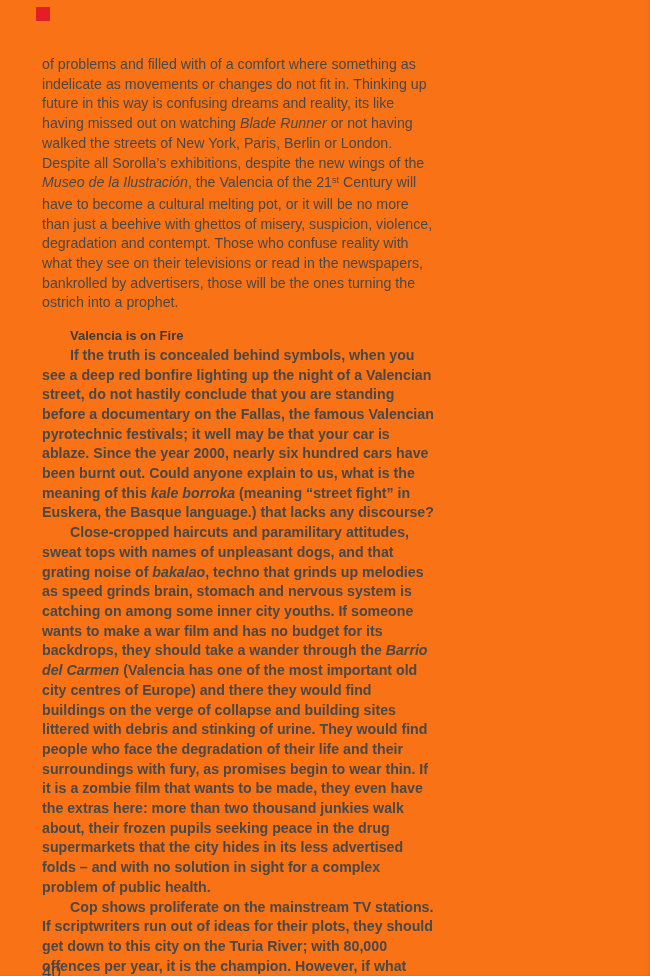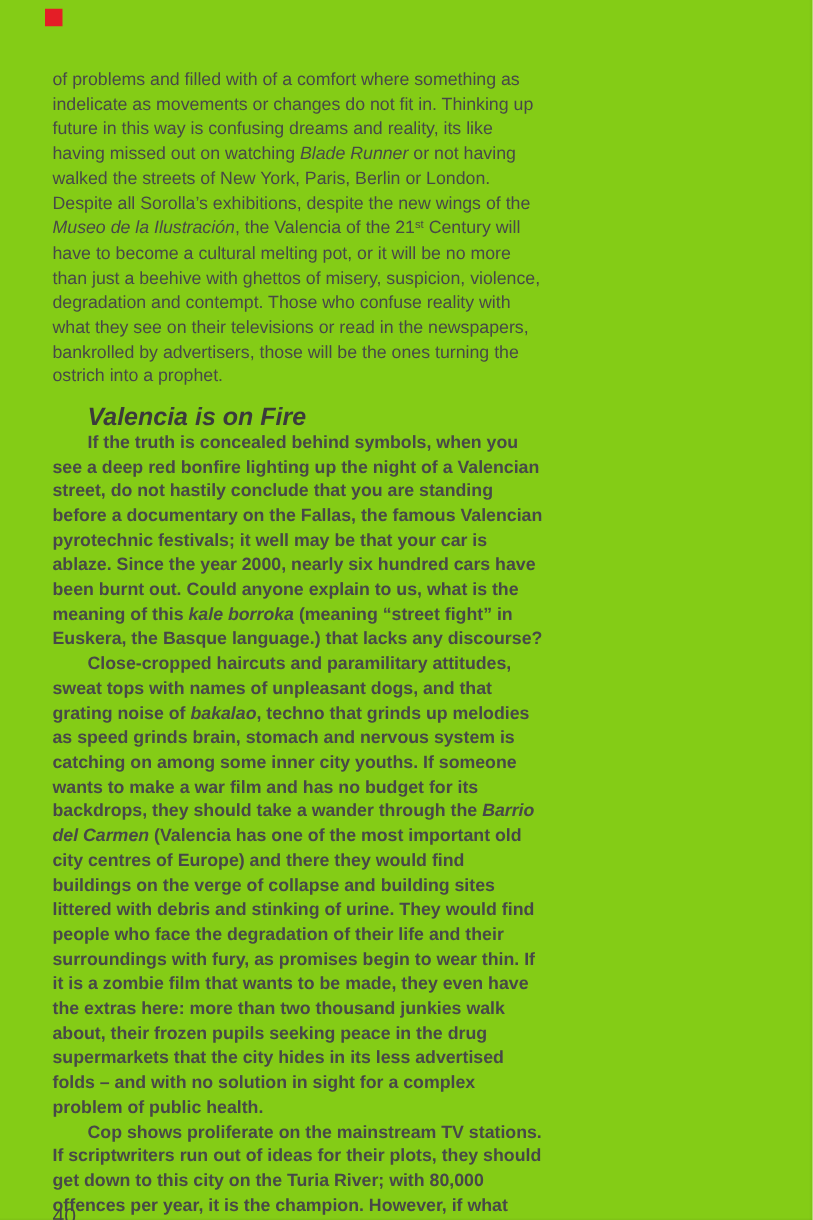--- a/index.html
+++ b/index.html
@@ -9,21 +9,21 @@
     background: #ffffff;
     position: relative;
     overflow: hidden;
     font-family: "Liberation Sans", "DejaVu Sans", sans-serif;
     color: #464646;
     -webkit-font-smoothing: antialiased;
   }
   .page {
     position: absolute;
     inset: 0;
-    background: #84cc16;
+    background: #f97316;
   }
   .chapter-marker {
     position: absolute;
     left: 36px;
     top: 7px;
     width: 14px;
     height: 14px;
   }
   .text-column {
     position: absolute;
@@ -39,26 +39,25 @@
     margin: 0;
     padding: 0;
   }
   .text-column p.indent {
     text-indent: 28px;
     font-weight: bold;
   }
   .section-heading {
     margin: 13px 0 0 0;
     padding: 0;
-    font-size: 20px;
+    font-size: 13px;
     line-height: 19.7px;
     font-weight: bold;
     text-indent: 28px;
     color: #3b3b3b;
-    font-style: italic;
   }
   .it { font-style: italic; }
   .sup {
     font-size: 9px;
     position: relative;
     top: -4.5px;
   }
   .page-number {
     position: absolute;
     left: 42px;

